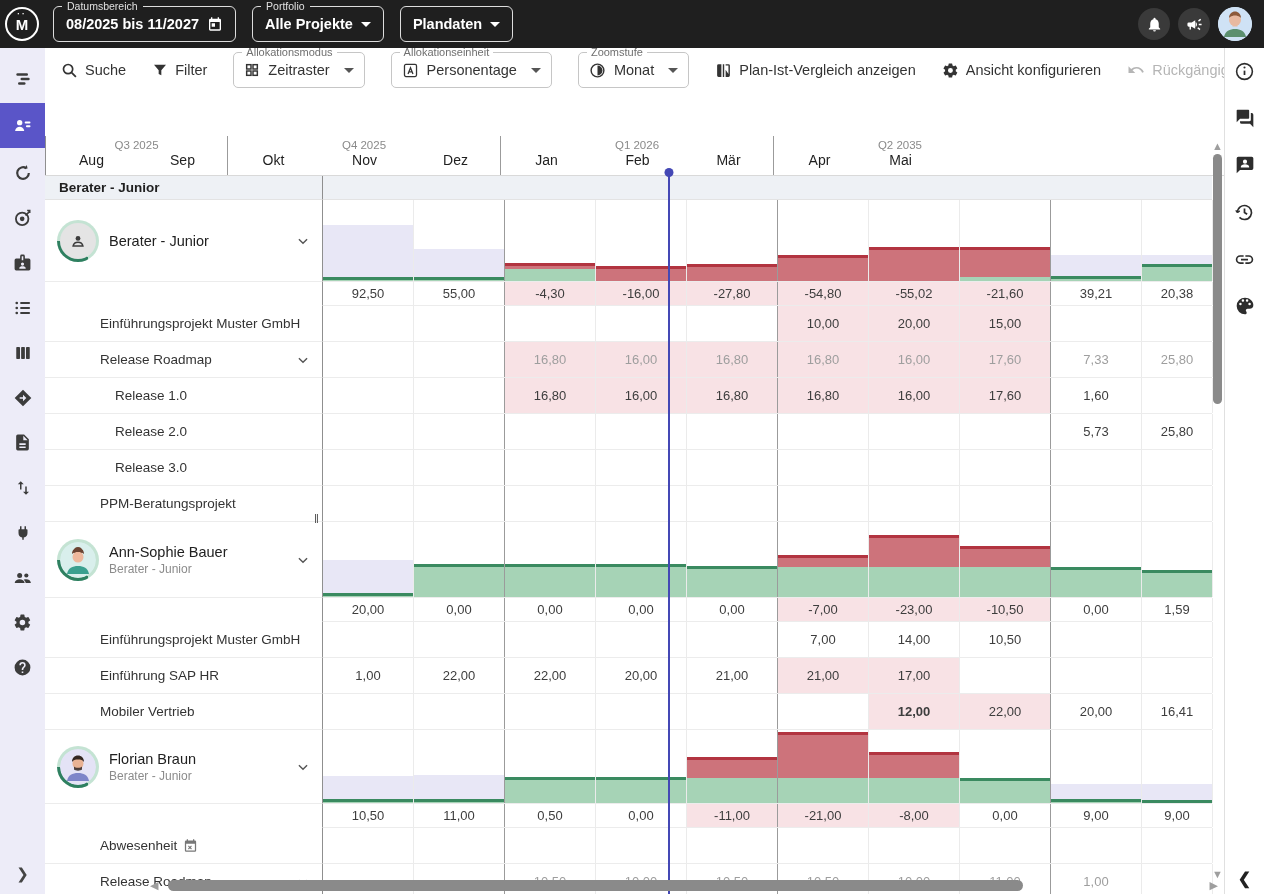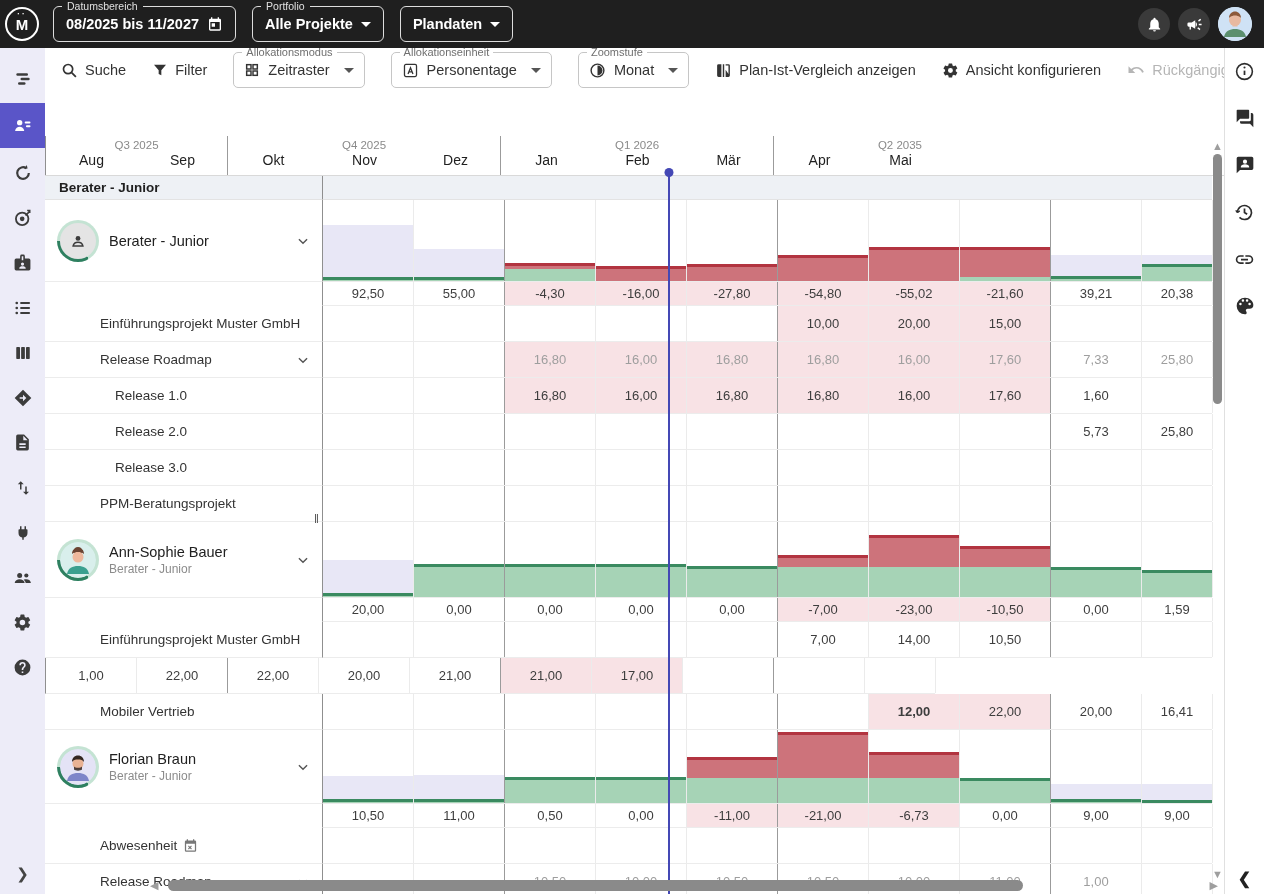--- a/index.html
+++ b/index.html
@@ -742,20 +742,25 @@
             <div class="cell" style="width: 91px;"></div>
             <div class="cell qend" style="width: 91px;"></div>
             <div class="cell" style="width: 91px;">7,00</div>
             <div class="cell" style="width: 91px;">14,00</div>
             <div class="cell qend" style="width: 91px;">10,50</div>
             <div class="cell" style="width: 91px;"></div>
             <div class="cell" style="width: 71px;"></div>
           </div>
         </div>
         <div class="row prow">
+          <div class="rleft">
+            <div class="plabel" style="padding-left: 55px;">
+              <span>Einführung SAP HR</span>
+            </div>
+          </div>
           <div class="rcells">
             <div class="cell" style="width: 91px;">1,00</div>
             <div class="cell qend" style="width: 91px;">22,00</div>
             <div class="cell" style="width: 91px;">22,00</div>
             <div class="cell" style="width: 91px;">20,00</div>
             <div class="cell qend" style="width: 91px;">21,00</div>
             <div class="cell pink" style="width: 91px;">21,00</div>
             <div class="cell pink" style="width: 91px;">17,00</div>
             <div class="cell qend" style="width: 91px;"></div>
             <div class="cell" style="width: 91px;"></div>
@@ -868,21 +873,21 @@
         </div>
         <div class="row valrow">
           <div class="rleft"></div>
           <div class="rcells">
             <div class="cell" style="width: 91px;">10,50</div>
             <div class="cell qend" style="width: 91px;">11,00</div>
             <div class="cell" style="width: 91px;">0,50</div>
             <div class="cell" style="width: 91px;">0,00</div>
             <div class="cell qend pink" style="width: 91px;">-11,00</div>
             <div class="cell pink" style="width: 91px;">-21,00</div>
-            <div class="cell pink" style="width: 91px;">-6,73</div>
+            <div class="cell pink" style="width: 91px;">-8,00</div>
             <div class="cell qend" style="width: 91px;">0,00</div>
             <div class="cell" style="width: 91px;">9,00</div>
             <div class="cell" style="width: 71px;">9,00</div>
           </div>
         </div>
         <div class="row prow">
           <div class="rleft">
             <div class="plabel" style="padding-left: 55px;">
               <span>Abwesenheit</span>
               <svg width="15" height="15" viewBox="0 0 24 24">

